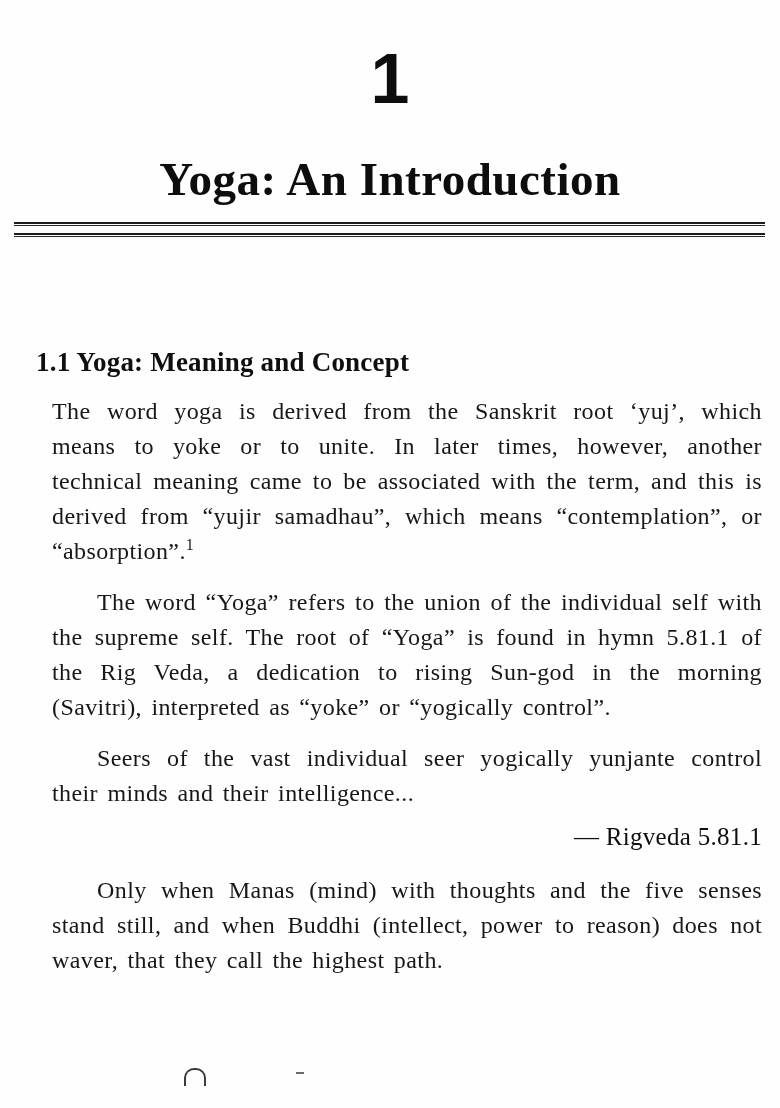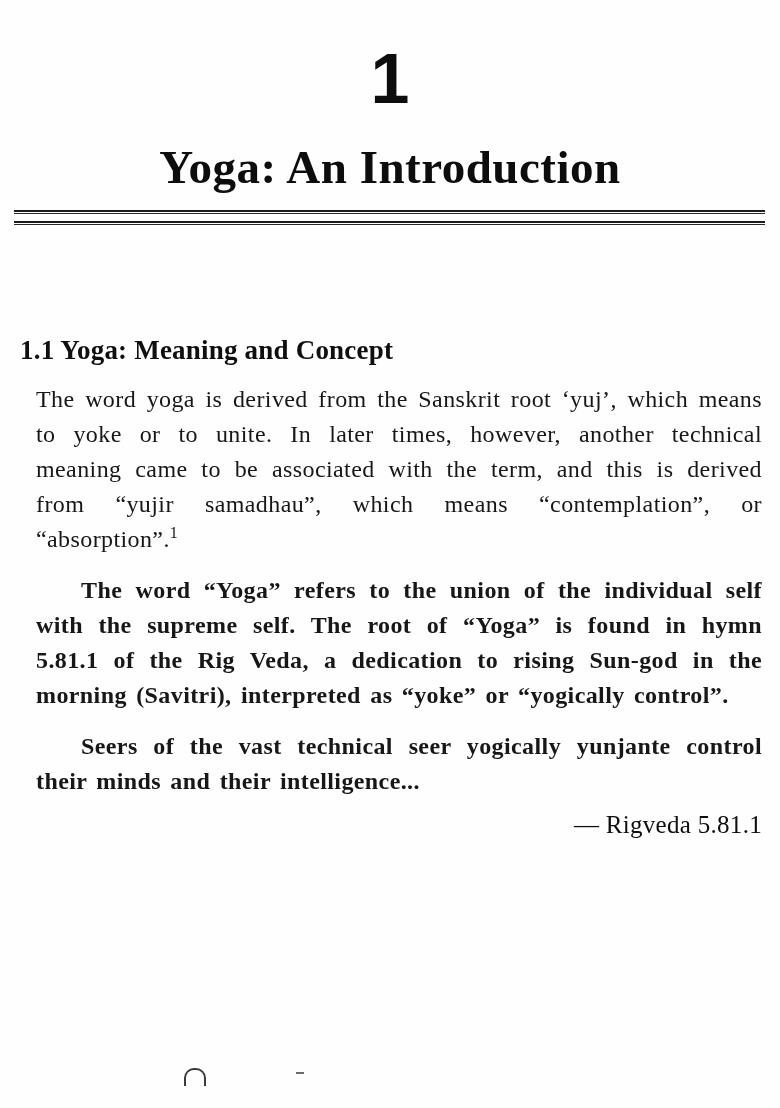--- a/index.html
+++ b/index.html
@@ -19,61 +19,60 @@
   .chapter-number {
     padding-top: 44px;
     text-align: center;
     font-family: "Liberation Sans", sans-serif;
     font-weight: bold;
     font-size: 70px;
     line-height: 1;
     color: #0d0d0d;
   }
   .chapter-title {
-    margin-top: 26px;
+    margin-top: 38px;
     text-align: center;
     font-weight: bold;
     font-size: 47px;
     line-height: 1.15;
     letter-spacing: 0.5px;
     color: #0d0d0d;
   }
   .double-rule {
     margin: 16px 15px 0 14px;
   }
   .rule-line {
     height: 1px;
     border-top: 2px solid #1c1c1c;
     border-bottom: 1px solid #2a2a2a;
   }
   .rule-line + .rule-line {
     margin-top: 7px;
   }
   .content {
-    padding: 0 18px 0 20px;
+    padding: 0 18px 0 36px;
   }
   .section-heading {
     margin-top: 110px;
     font-size: 27px;
     font-weight: bold;
     letter-spacing: 0.2px;
     color: #0f0f0f;
   }
   .body-para {
     margin: 16px 0 0 16px;
     font-size: 24px;
     line-height: 35px;
     text-align: justify;
     word-spacing: 3px;
     letter-spacing: 0.4px;
     color: #171717;
   }
   .body-para.indent {
     text-indent: 45px;
-    font-weight: bold;
   }
   .body-para sup {
     font-size: 16px;
     line-height: 0;
   }
   .attribution {
     margin-top: 12px;
     text-align: right;
     font-weight: normal;
     font-size: 25px;
@@ -127,24 +126,25 @@
   </div>
 
   <div class="content">
 
     <div class="section-heading">1.1 Yoga: Meaning and Concept</div>
 
     <p class="body-para"><span>The word yoga is derived from the Sanskrit root ‘yuj’, which means to yoke or to unite. In later times, however, another technical meaning came to be associated with the term, and this is derived from “yujir samadhau”, which means “contemplation”, or “absorption”.</span><sup>1</sup></p>
 
     <p class="body-para indent">The word “Yoga” refers to the union of the individual self with the supreme self. The root of “Yoga” is found in hymn 5.81.1 of the Rig Veda, a dedication to rising Sun-god in the morning (Savitri), interpreted as “yoke” or “yogically control”.</p>
 
-    <p class="body-para indent">Seers of the vast technical seer yogically yunjante control their minds and their intelligence...</p>
+    <p class="body-para indent">Seers of the vast individual seer yogically yunjante control their minds and their intelligence...</p>
 
     <div class="attribution">— Rigveda 5.81.1</div>
 
+    <p class="body-para indent para-4">Only when Manas (mind) with thoughts and the five senses stand still, and when Buddhi (intellect, power to reason) does not waver, that they call the highest path.</p>
 
 
   </div>
 
   <div class="gutter-fade"></div>
   <div class="cut-glyph"></div>
   <div class="cut-dash"></div>
 
 </div>
 

